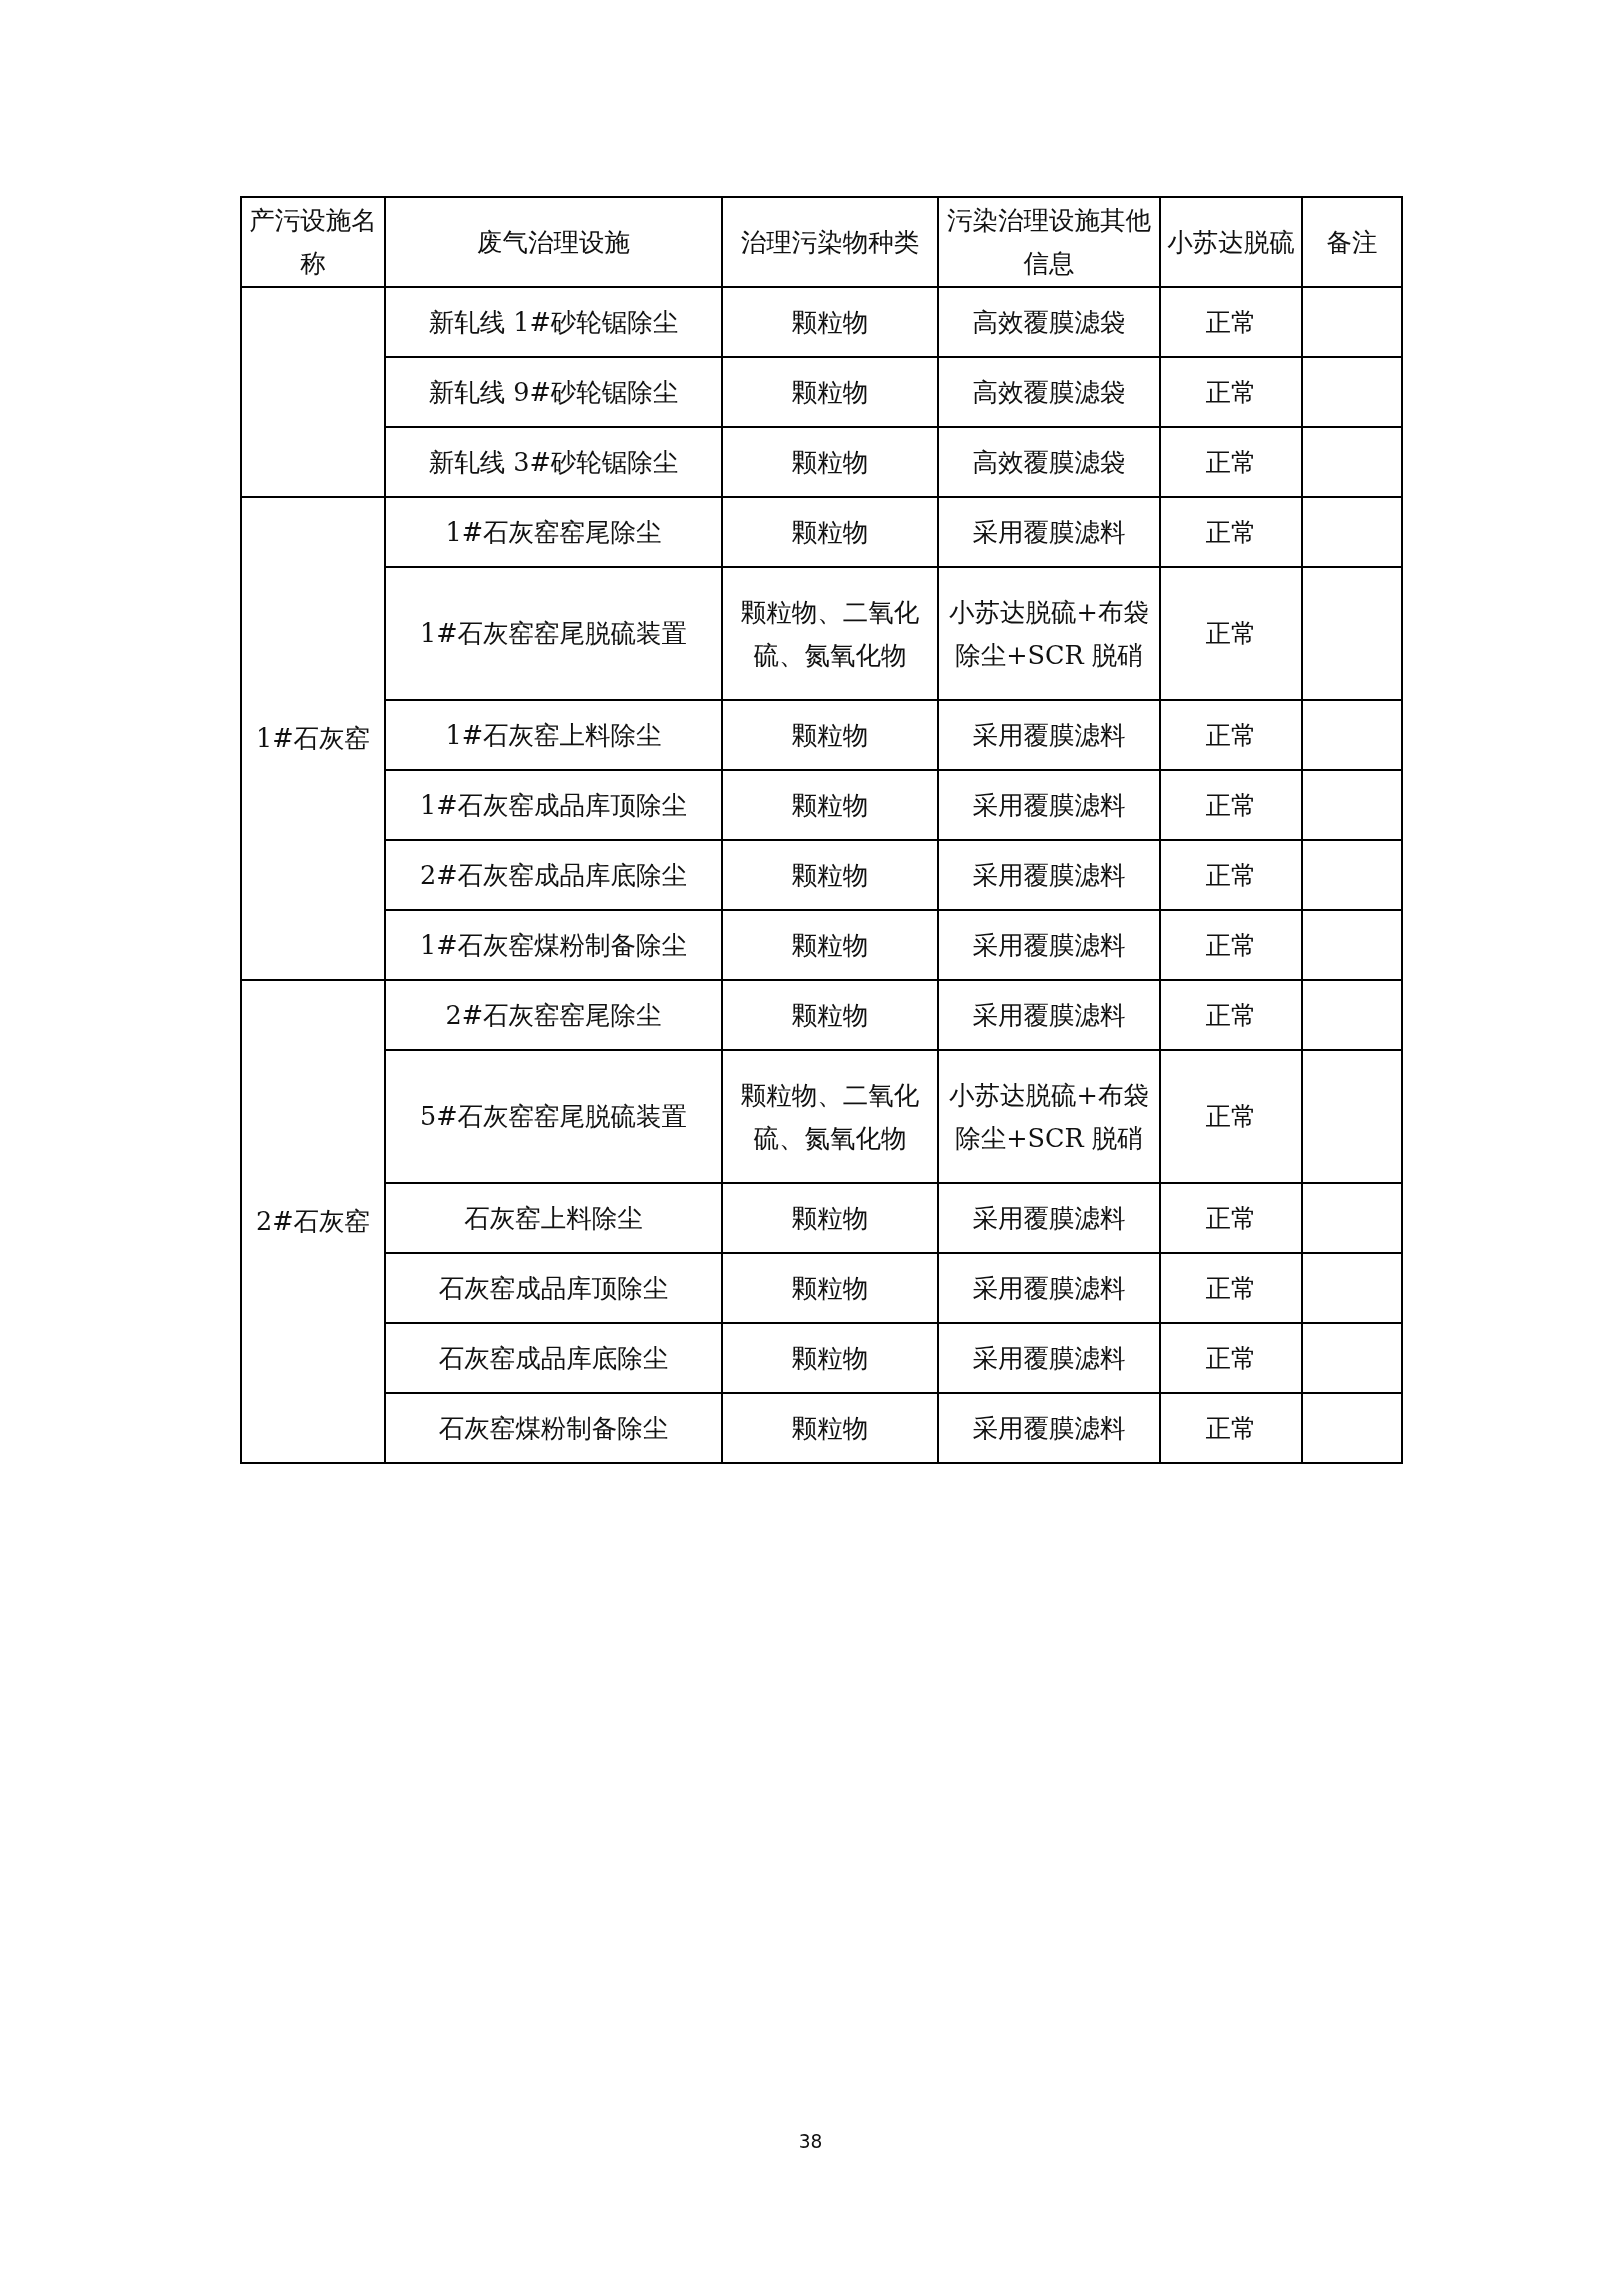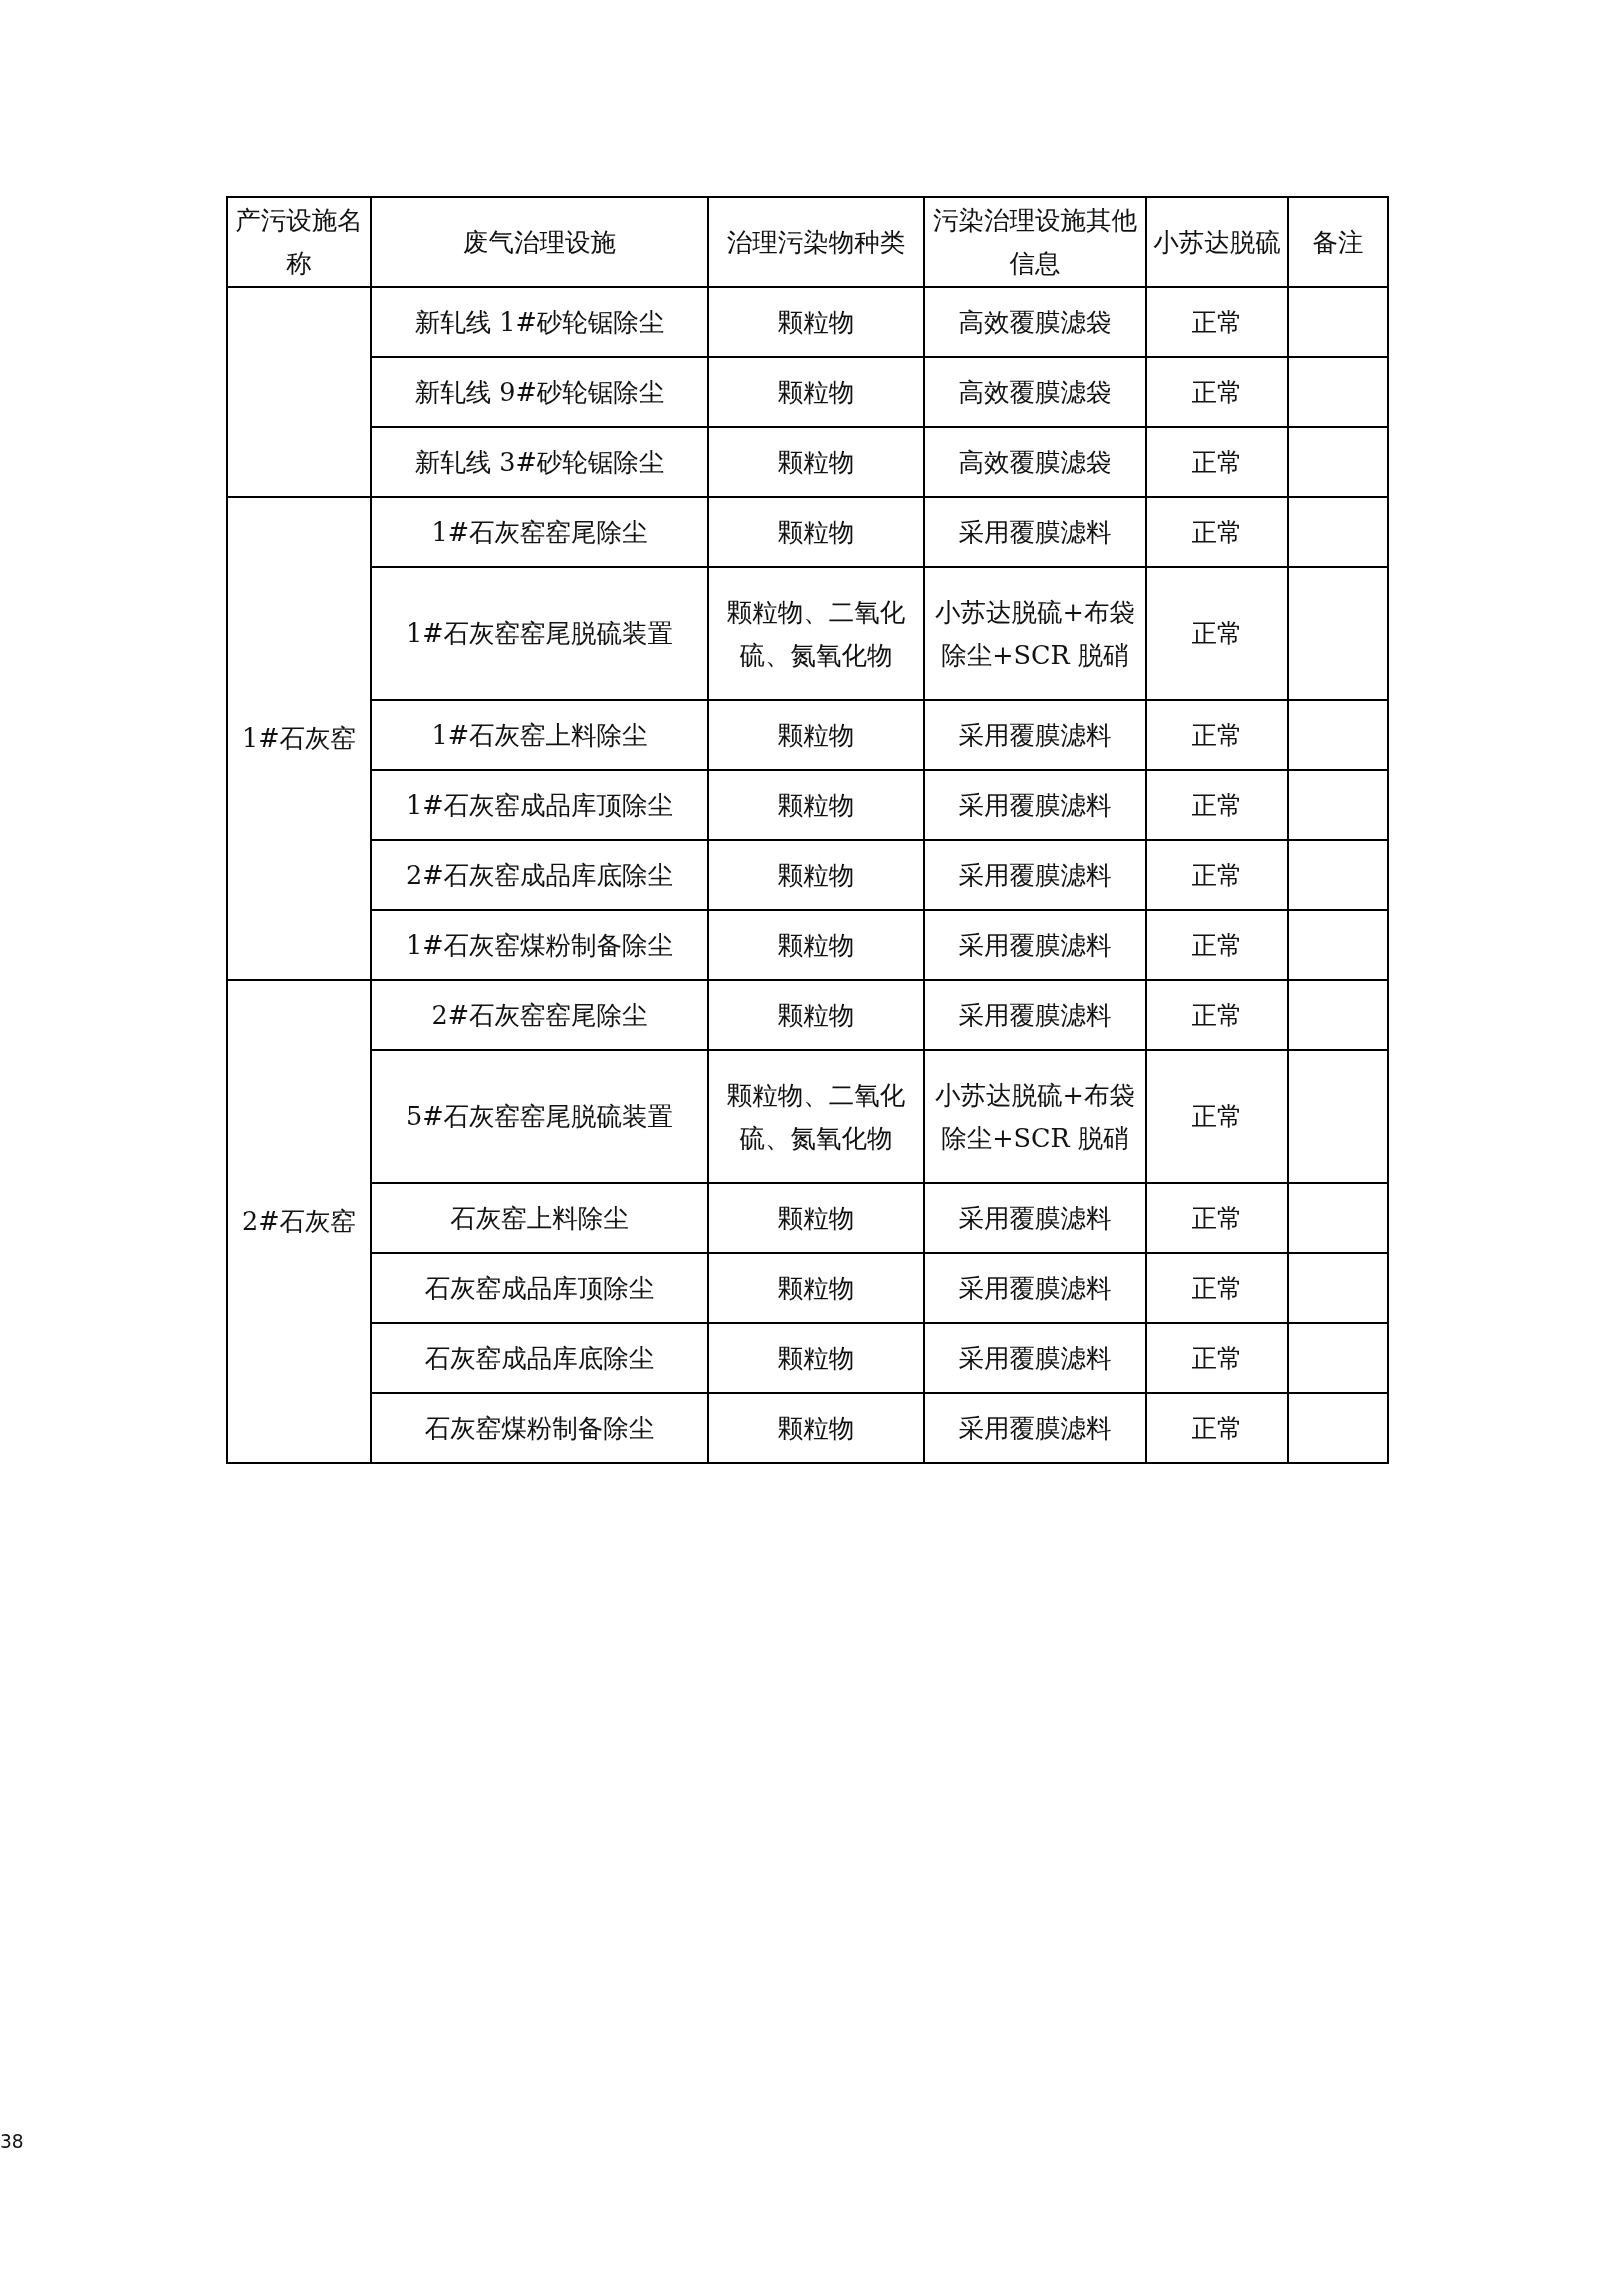--- a/index.html
+++ b/index.html
@@ -10,21 +10,21 @@
     body {
       width: 1621px;
       height: 2293px;
       position: relative;
       overflow: hidden;
       font-family: "DejaVu Serif", "Liberation Serif", serif;
       color: #111111;
     }
     .page-table {
       position: absolute;
-      left: 226px;
+      left: 240px;
       top: 196px;
       border-collapse: collapse;
       table-layout: fixed;
       width: 1160px;
     }
     .page-table td, .page-table th {
       border: 2px solid #000000;
       text-align: center;
       vertical-align: middle;
       font-weight: normal;
@@ -44,21 +44,21 @@
     .col-2 { width: 337px; }
     .col-3 { width: 216px; }
     .col-4 { width: 222px; }
     .col-5 { width: 142px; }
     .col-6 { width: 100px; }
     .page-number {
       position: absolute;
       top: 2131px;
       left: 0;
       width: 1621px;
-      text-align: left;
+      text-align: center;
       font-family: "DejaVu Sans", "Liberation Sans", sans-serif;
       font-size: 18.6px;
       color: #111111;
     }
   </style>
 </head>
 <body>
 
 <table class="page-table">
   <colgroup>

